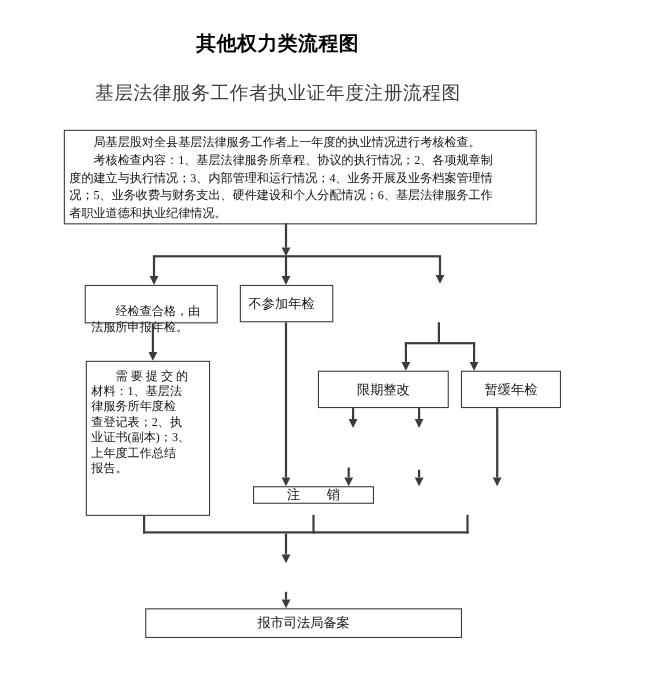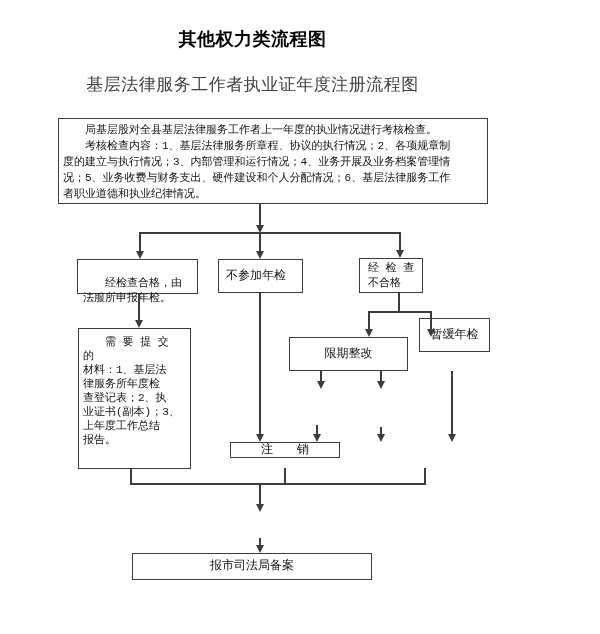--- a/index.html
+++ b/index.html
@@ -1,18 +1,18 @@
 <!DOCTYPE html>
 <html><head>
 <meta charset="utf-8">
 <style>
   html,body{margin:0;padding:0;background:#fff;}
   #canvas{
     position:relative;width:600px;height:634px;background:#ffffff;
-    font-family:Liberation Mono, monospace;color:#111;overflow:hidden;
+    font-family:Liberation Serif, serif;color:#111;overflow:hidden;
   }
   .title{
     position:absolute;top:27px;left:0;width:505px;text-align:center;
     font-size:18px;font-weight:bold;letter-spacing:.5px;color:#000;
   }
   .subtitle{
     position:absolute;top:73px;left:0;width:505px;text-align:center;
     font-size:17px;letter-spacing:.5px;color:#404040;
   }
   .node{
@@ -21,27 +21,27 @@
   }
   .pre{white-space:pre-line;}
   .center{display:flex;align-items:center;justify-content:center;text-align:center;}
   .left{display:flex;align-items:center;justify-content:flex-start;}
   #overview{left:58px;top:118px;width:430px;height:86px;font-size:11px;line-height:16px;padding:3px 4px;}
   #pass{left:77px;top:259px;width:121px;height:35px;font-size:11px;line-height:15px;padding:16px 5px;}
   #skip{left:218px;top:259px;width:85px;height:34px;padding-left:7px;}
   #fail{left:359px;top:258px;width:64px;height:35px;font-size:11px;line-height:15px;padding:2px 4px 0 8px;}
   #materials{left:78px;top:328px;width:113px;height:141px;font-size:11px;line-height:14px;padding:6px 4px 0 4px;}
   #rectify{left:289px;top:337px;width:119px;height:34px;}
-  #suspend{left:419px;top:318px;width:71px;height:34px;}
+  #suspend{left:419px;top:337px;width:91px;height:34px;}
   #norectify{left:290px;top:389px;width:54px;height:36px;}
   #rectifyok{left:359px;top:389px;width:51px;height:38px;text-align:center;padding-top:3px;line-height:15px;}
   #cancel{left:230px;top:442px;width:110px;height:16px;}
   #reapply{left:359px;top:442px;width:131px;height:26px;}
   #review{left:128px;top:512px;width:302px;height:26px;}
-  #record{left:132px;top:553px;width:240px;height:27px;}
+  #record{left:132px;top:553px;width:288px;height:27px;}
   .vl,.hl{position:absolute;background:#3c3c3c;}
   .vl{width:1.5px;}
   .hl{height:1.5px;}
   .arr{position:absolute;width:0;height:0;border-left:4.5px solid transparent;
        border-right:4.5px solid transparent;border-top:8px solid #3c3c3c;}
 </style>
 </head>
 <body>
 
 <div id="canvas">
@@ -50,22 +50,20 @@
 
   <div class="node pre" id="overview">　　局基层股对全县基层法律服务工作者上一年度的执业情况进行考核检查。
 　　考核检查内容：1、基层法律服务所章程、协议的执行情况；2、各项规章制
 度的建立与执行情况；3、内部管理和运行情况；4、业务开展及业务档案管理情
 况；5、业务收费与财务支出、硬件建设和个人分配情况；6、基层法律服务工作
 者职业道德和执业纪律情况。</div>
 
   <div class="node pre" id="pass">　　经检查合格，由
 法服所申报年检。</div>
   <div class="node left" id="skip">不参加年检</div>
-  <div class="node pre" id="fail">经 检 查
-不合格</div>
 
   <div class="node pre" id="materials">　　需 要 提 交 的
 材料：1、基层法
 律服务所年度检
 查登记表；2、执
 业证书(副本)；3、
 上年度工作总结
 报告。</div>
 
   <div class="node center" id="rectify">限期整改</div>

